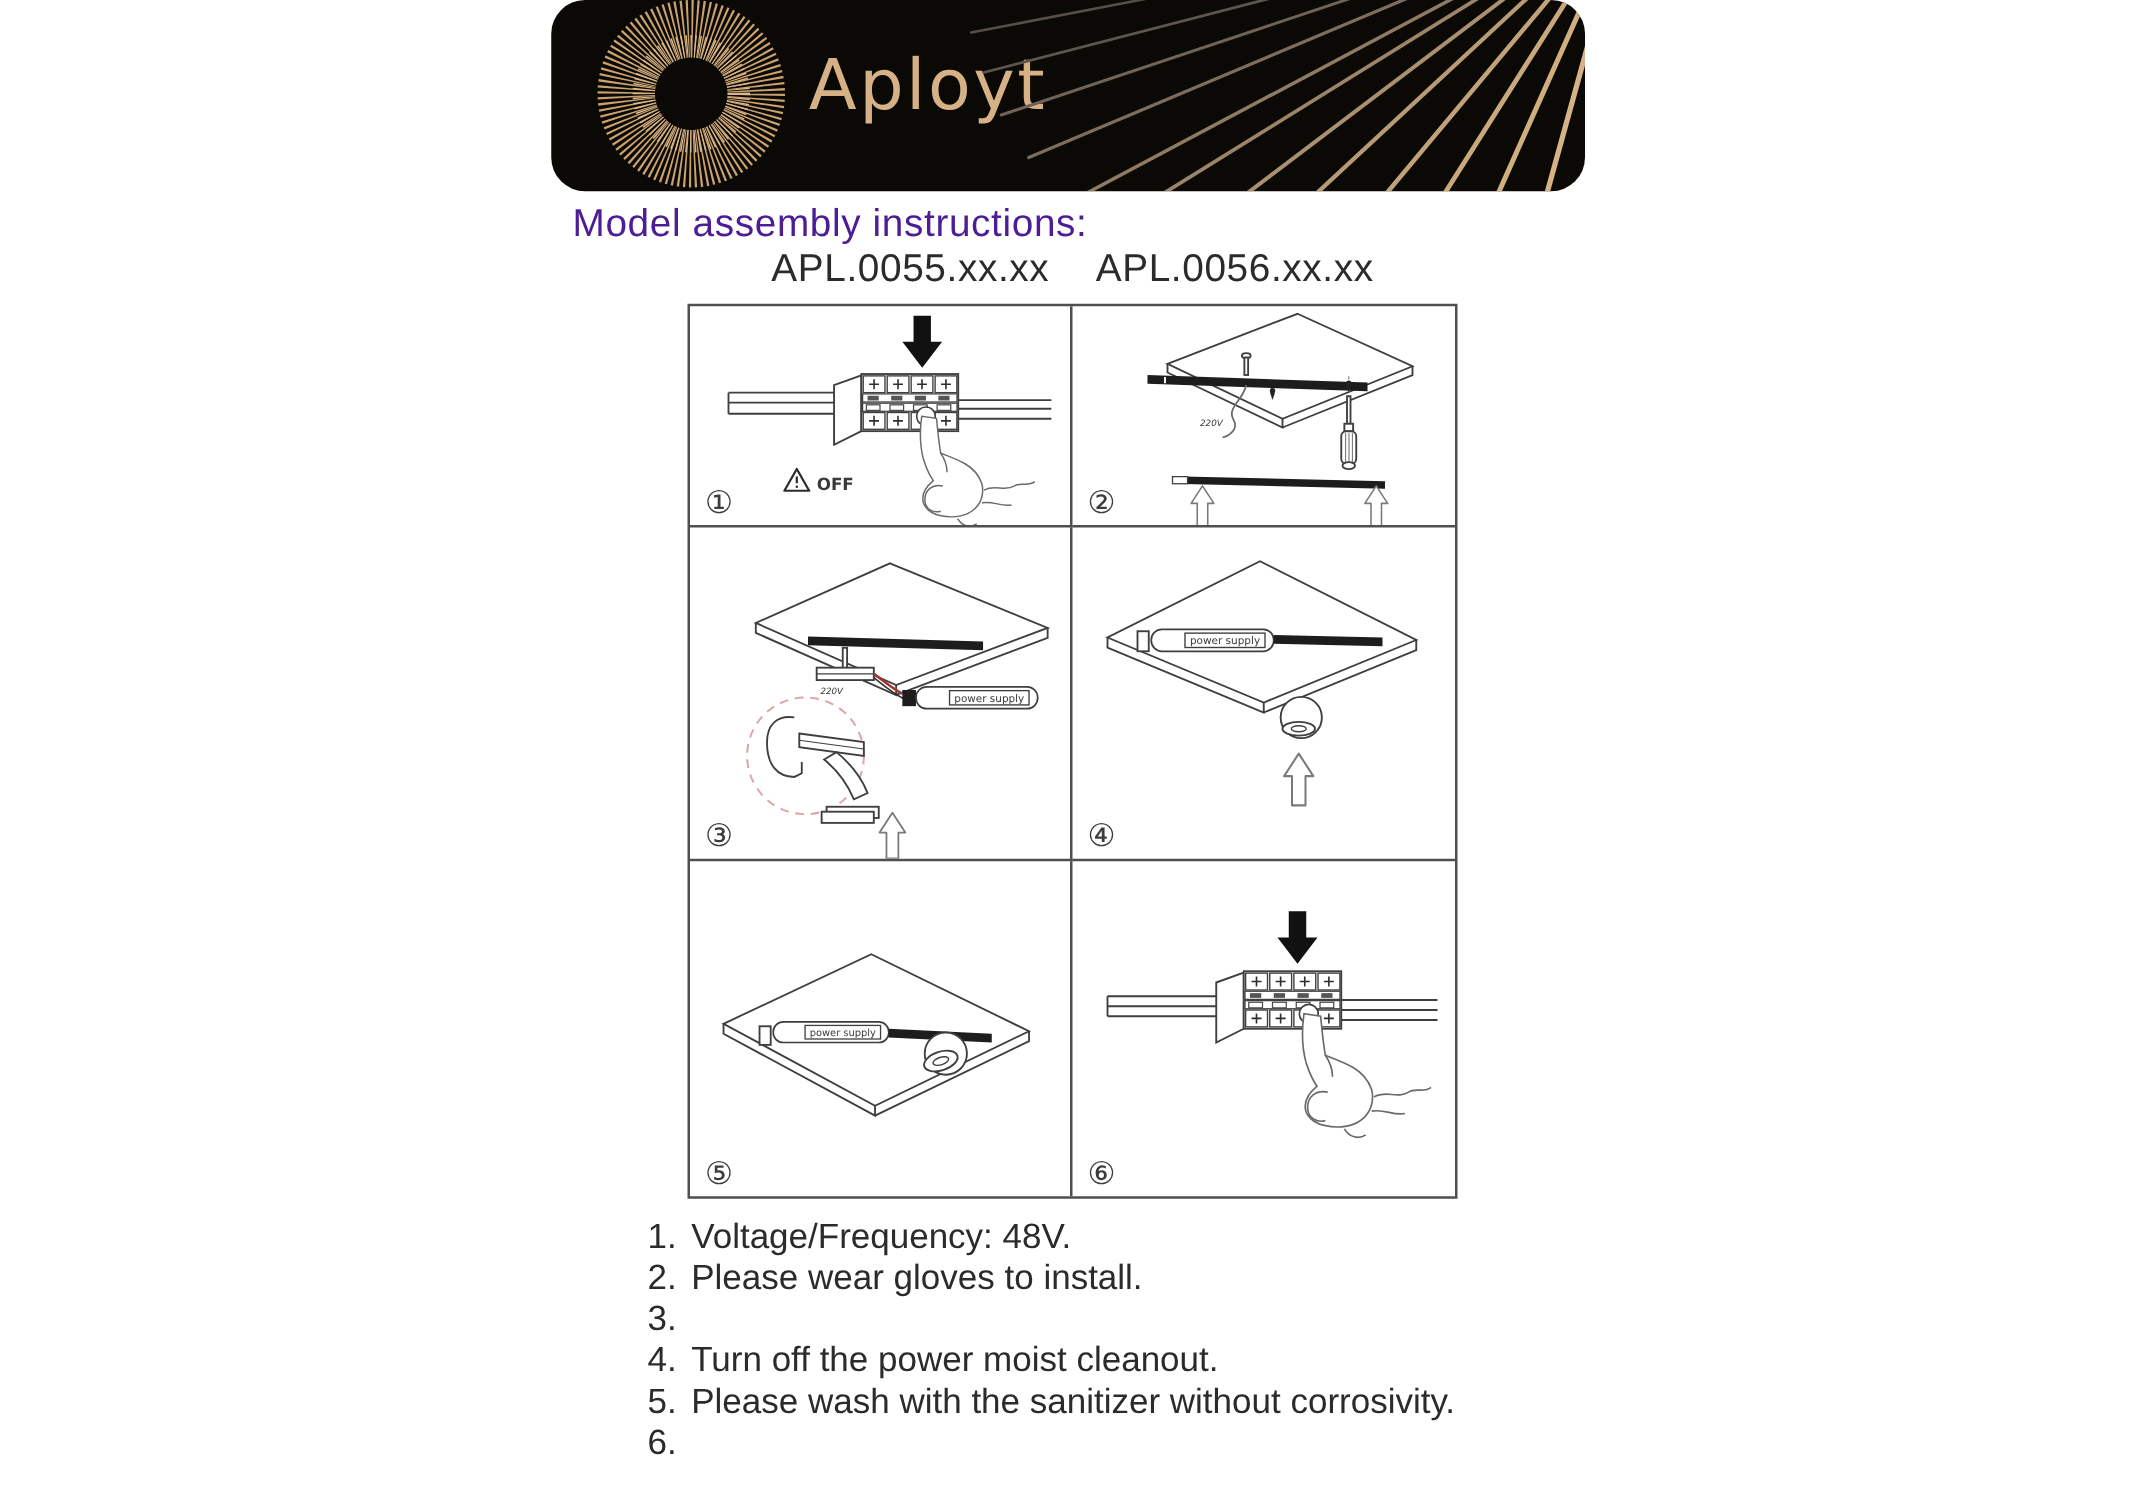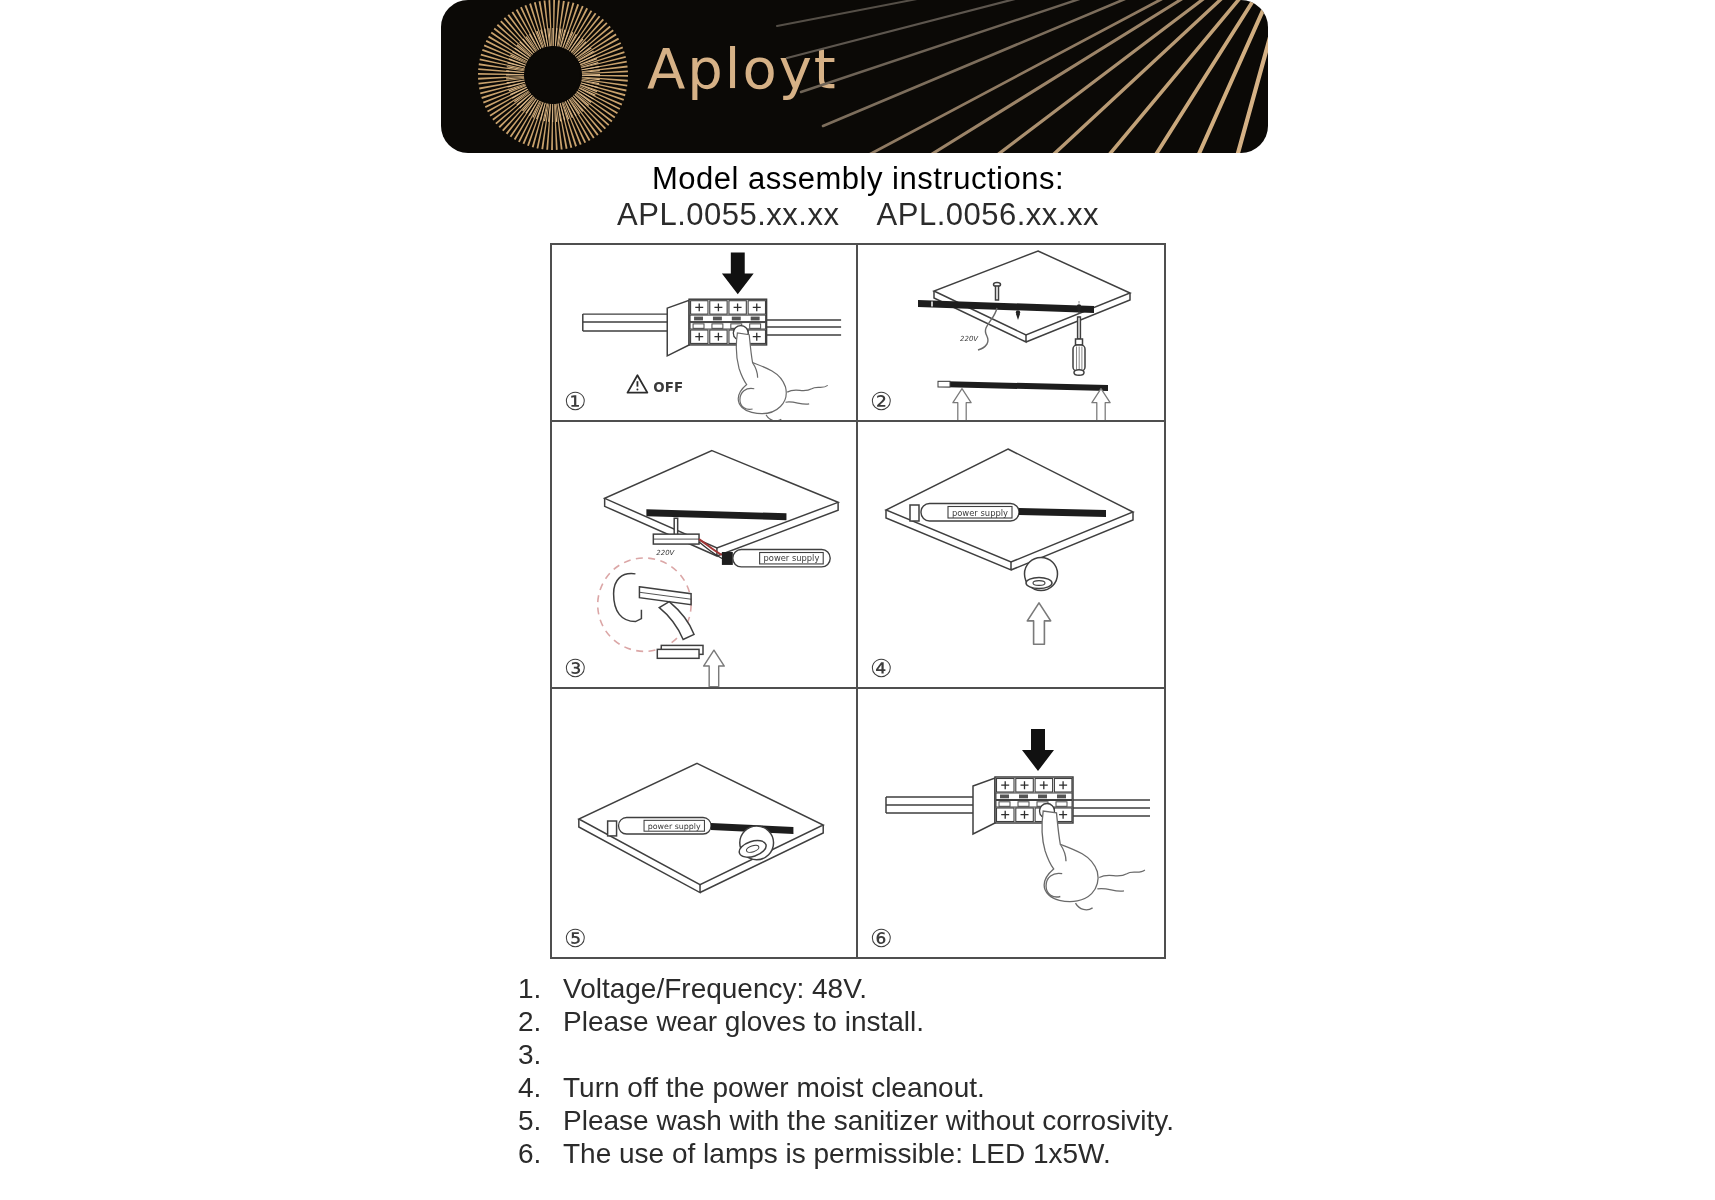--- a/index.html
+++ b/index.html
@@ -4,40 +4,40 @@
 <style>
   html,body{margin:0;padding:0;background:#fff;}
   .page{position:relative;width:1715px;height:1200px;background:#ffffff;overflow:hidden;
         font-family:"Liberation Sans",sans-serif;color:#2f2f2f;}
   
   .banner{position:absolute;left:441px;top:0;width:827px;height:153px;background:#0b0906;overflow:hidden;border-radius:27px;}
   .banner svg{position:absolute;}
   .brand-name{position:absolute;left:206px;top:36px;font-family:"DejaVu Sans",sans-serif;
               font-size:56px;font-weight:400;letter-spacing:2px;color:#d6b186;}
   
-  .doc-title{position:absolute;left:458px;top:161px;width:800px;text-align:center;
-             font-size:31px;color:#000000;letter-spacing:.5px;}
+  .doc-title{position:absolute;left:458px;top:161px;width:800px;
+             font-size:31px;color:#4c1d95;letter-spacing:.5px;}
   .doc-models{position:absolute;left:458px;top:197px;width:800px;text-align:center;
               font-size:31px;color:#2b2b2b;letter-spacing:.5px;}
   .doc-models span{margin:16px 14px;}
   
   .grid{position:absolute;left:550px;top:243px;width:616px;height:716px;
         border:2px solid #4f4f4f;box-sizing:border-box;
         display:grid;grid-template-columns:1fr 1fr;grid-template-rows:177px 267px 1fr;}
   .cell{position:relative;box-sizing:border-box;}
   .cell.br{border-right:2px solid #4f4f4f;}
   .cell.bb{border-bottom:2px solid #4f4f4f;}
   .cell svg{position:absolute;left:0;top:0;width:100%;height:100%;}
   .pnum{position:absolute;left:12px;bottom:4px;font-family:"DejaVu Sans",sans-serif;
         font-size:25px;color:#3c3c3c;}
   
   .instr{position:absolute;left:518px;top:972px;font-size:28px;color:#2b2b2b;}
   .instr .row{display:flex;height:33px;line-height:33px;}
   .instr .num{width:33px;}
-  .instr .txt{margin-left:12px;white-space:nowrap;}
+  .instr .txt{margin-left:2px;white-space:nowrap;}
   
   svg .ln{stroke:#3f3f3f;stroke-width:1.5;fill:none;}
   svg .wf{stroke:#3f3f3f;stroke-width:1.5;fill:#ffffff;}
   svg .dk{fill:#1d1d1d;stroke:none;}
   svg text{font-family:"DejaVu Sans",sans-serif;fill:#3a3a3a;}
   svg .sketch{stroke:#6a6a6a;stroke-width:1.4;fill:none;}
 </style>
 </head>
 <body>
 
@@ -274,17 +274,16 @@
     <div class="row">
       <div class="num">4.</div>
       <div class="txt">Turn off the power moist cleanout.</div>
     </div>
     <div class="row">
       <div class="num">5.</div>
       <div class="txt">Please wash with the sanitizer without corrosivity.</div>
     </div>
     <div class="row">
       <div class="num">6.</div>
-      <div class="txt">The use of lamps is permissible: LED 1x5W.</div>
     </div>
   </div>
 
 </div>
 
 </body></html>

